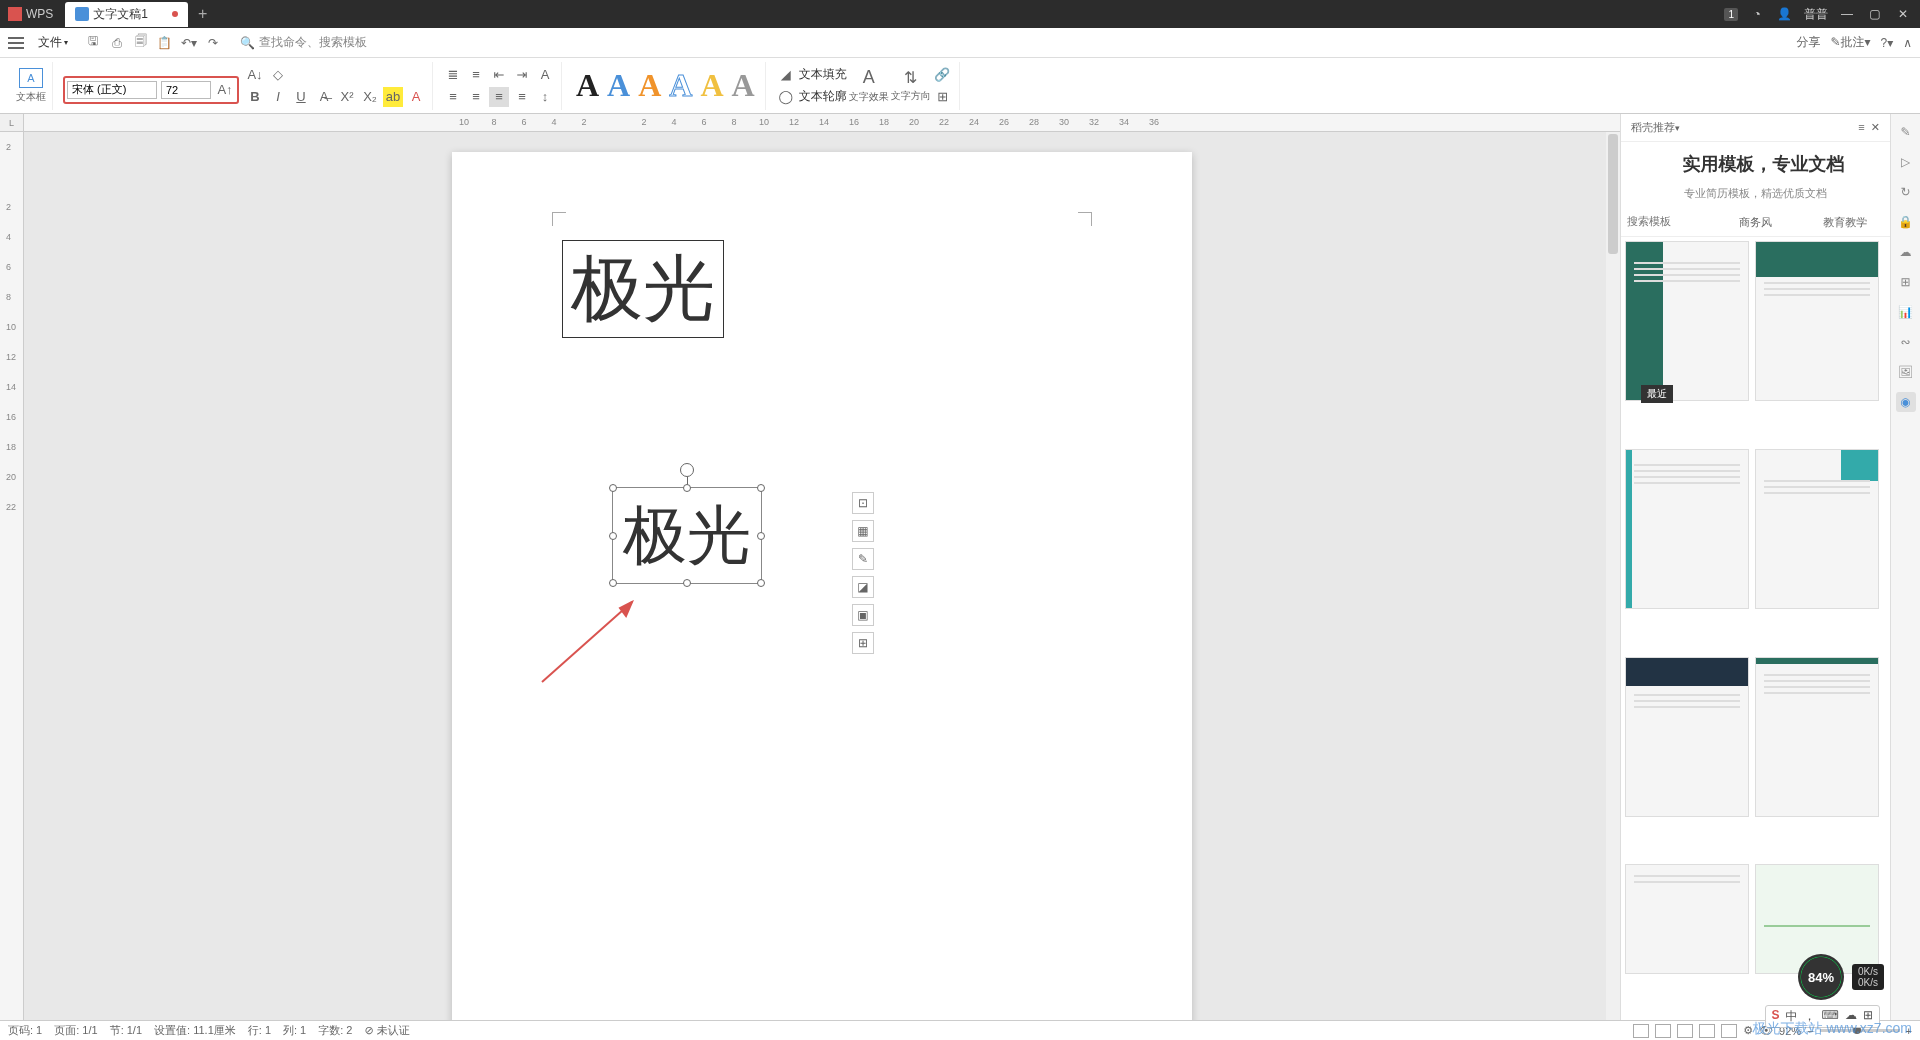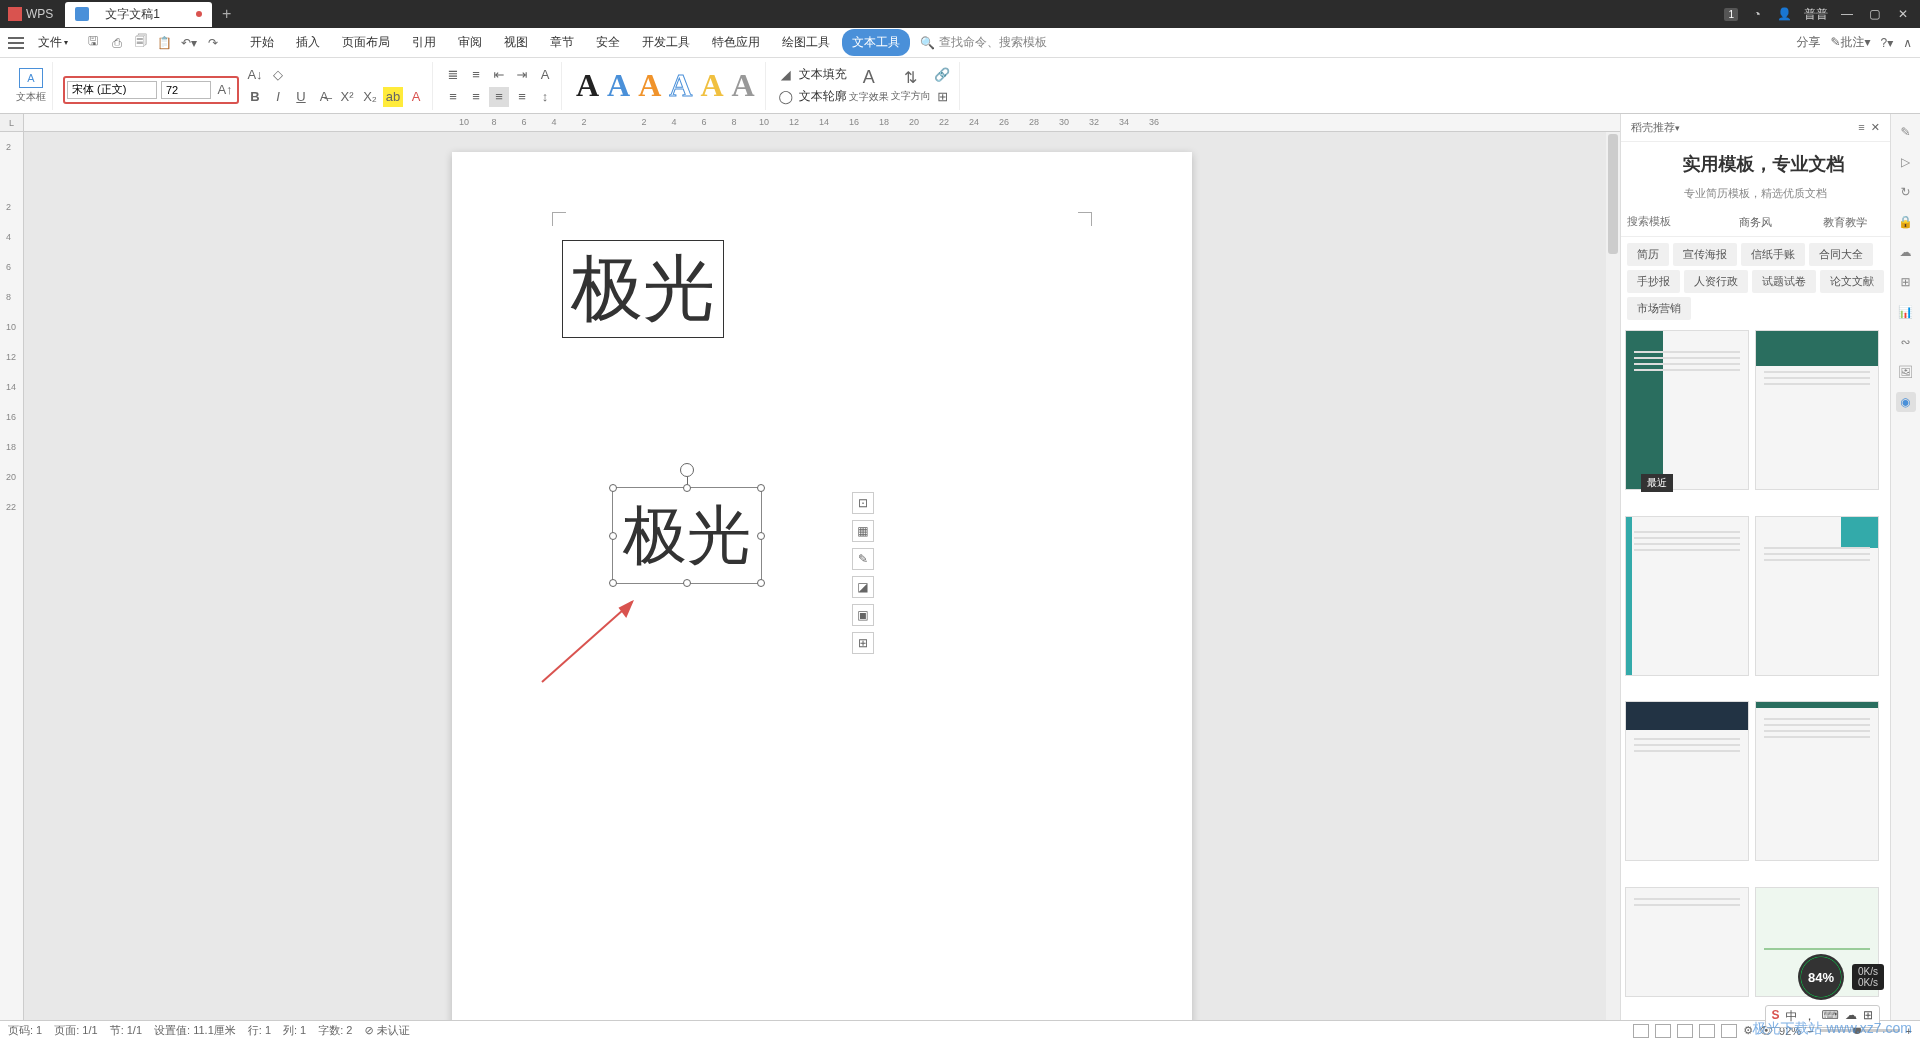--- a/index.html
+++ b/index.html
@@ -2,21 +2,21 @@
 <html><head>
 <meta charset="utf-8">
 <style>
   * { box-sizing: border-box; margin: 0; padding: 0; }
   body { font-family: "Microsoft YaHei", sans-serif; font-size: 12px; background: #f5f5f5; color: #333; overflow: hidden; width: 1920px; height: 1040px; }
   
   
   .titlebar { height: 28px; background: #2c2c2c; display: flex; align-items: center; color: #ccc; }
   .titlebar .logo { display: flex; align-items: center; padding: 0 8px; gap: 4px; }
   .titlebar .logo-icon { width: 14px; height: 14px; background: #d9534f; }
-  .titlebar .tab { display: flex; align-items: center; gap: 16px; padding: 4px 10px; background: #fff; color: #333; border-radius: 3px 3px 0 0; margin-left: 4px; }
+  .titlebar .tab { display: flex; align-items: center; gap: 4px; padding: 4px 10px; background: #fff; color: #333; border-radius: 3px 3px 0 0; margin-left: 4px; }
   .titlebar .doc-icon { width: 14px; height: 14px; background: #4a90d9; border-radius: 2px; }
   .titlebar .tab-mod { width:6px;height:6px;border-radius:50%;background:#d9534f;margin-left:20px; }
   .titlebar .newtab { padding: 0 10px; color: #aaa; font-size: 16px; }
   .titlebar .right { margin-left: auto; display: flex; align-items: center; gap: 10px; padding-right: 8px; }
   .titlebar .icon-btn { width: 18px; height: 18px; display:flex;align-items:center;justify-content:center;color:#ccc; }
   .titlebar .badge { background:#555;color:#fff;padding:1px 4px;border-radius:2px;font-size:10px; }
   
   
   .menubar { height: 30px; background: #fff; display: flex; align-items: center; padding: 0 8px; border-bottom: 1px solid #ddd; }
   .menubar .menu-icon { width:16px;height:12px;display:flex;flex-direction:column;justify-content:space-between;margin-right:6px; }
@@ -149,34 +149,20 @@
       <span>文件</span>
       <span style="font-size:8px;">▾</span>
     </div>
   <div class="qat">
     <div class="qat-btn">🖫</div>
     <div class="qat-btn">⎙</div>
     <div class="qat-btn">🗐</div>
     <div class="qat-btn">📋</div>
     <div class="qat-btn">↶▾</div>
     <div class="qat-btn">↷</div>
-  </div>
-  <div class="tabs">
-    <div class="mtab">开始</div>
-    <div class="mtab">插入</div>
-    <div class="mtab">页面布局</div>
-    <div class="mtab">引用</div>
-    <div class="mtab">审阅</div>
-    <div class="mtab">视图</div>
-    <div class="mtab">章节</div>
-    <div class="mtab">安全</div>
-    <div class="mtab">开发工具</div>
-    <div class="mtab">特色应用</div>
-    <div class="mtab">绘图工具</div>
-    <div class="mtab active">文本工具</div>
   </div>
   <div class="search">
     <span>🔍</span>
     <span>查找命令、搜索模板</span>
   </div>
   <div class="right">
     <span>分享</span>
     <span>✎<span>批注</span>▾</span>
     <span>?▾</span>
     <span>∧</span>
@@ -369,31 +355,20 @@
           <span>✕</span>
         </div>
     </div>
     <div class="rp-title">实用模板，专业文档</div>
     <div class="rp-sub">专业简历模板，精选优质文档</div>
     <div class="rp-tabs">
       <div class="rp-tab"><input placeholder="搜索模板" style=""></div>
       <div class="rp-tab">商务风</div>
       <div class="rp-tab">教育教学</div>
     </div>
-    <div class="rp-cats">
-      <div class="rp-cat">简历</div>
-      <div class="rp-cat">宣传海报</div>
-      <div class="rp-cat">信纸手账</div>
-      <div class="rp-cat">合同大全</div>
-      <div class="rp-cat">手抄报</div>
-      <div class="rp-cat">人资行政</div>
-      <div class="rp-cat">试题试卷</div>
-      <div class="rp-cat">论文文献</div>
-      <div class="rp-cat">市场营销</div>
-    </div>
     <div class="rp-templates">
       <div class="recent-badge">最近</div>
       <div class="tpl">
           <div class="bar" style="top:0;left:0;width:30%;height:100%;"></div>
           <div class="lines" style="top:20px;">
             <div class="line"></div>
             <div class="line"></div>
             <div class="line"></div>
             <div class="line"></div>
           </div>

